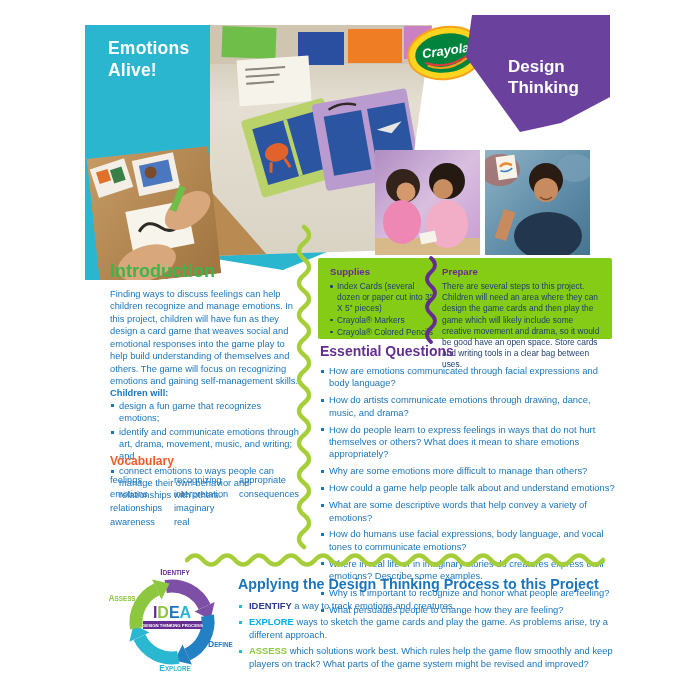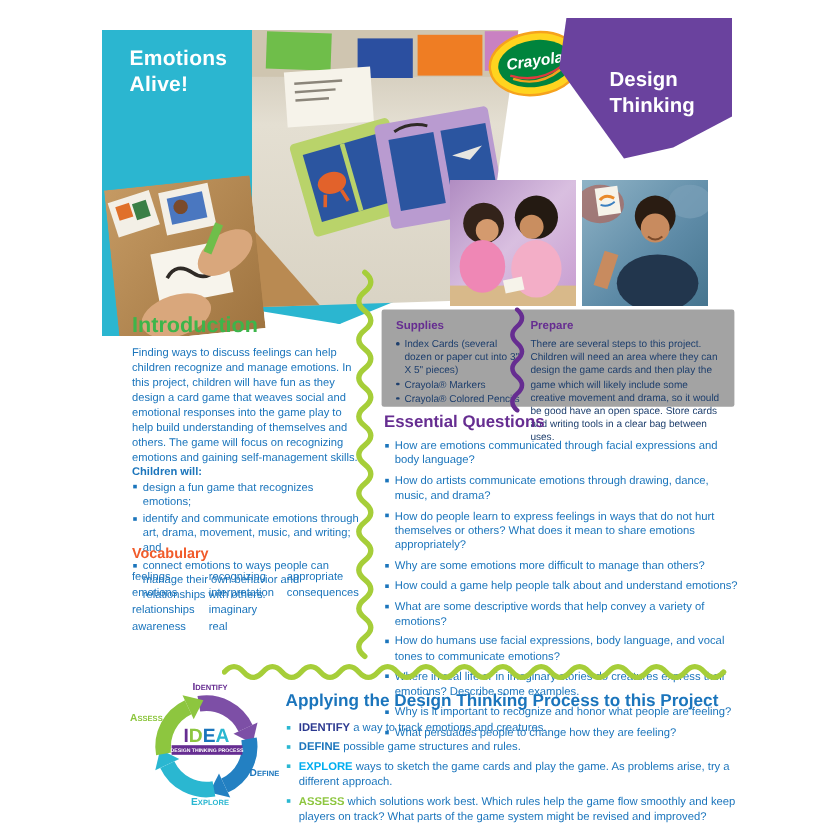--- a/index.html
+++ b/index.html
@@ -31,21 +31,21 @@
     content:"";position:absolute;left:1px;top:4.5px;width:3px;height:3px;background:#1b75bc;
   }
   #vocab{left:110px;top:454px;width:210px;}
   .h-orange{color:#f15b2a;font-size:12px;font-weight:bold;margin:0 0 6px 0;}
   .vocab-cols{display:flex;}
   .vocab-cols ul{list-style:none;margin:0;padding:0;}
   .vocab-cols ul li{color:#1b75bc;font-size:9.3px;line-height:1.5;}
   .vc1{width:64px;} .vc2{width:65px;} .vc3{width:72px;}
 
   
-  #supply-box{left:318px;top:258px;width:294px;height:81px;background:#a3a3a3;border-radius:2px;}
+  #supply-box{left:318px;top:258px;width:294px;height:81px;background:#84cc16;border-radius:2px;}
   .box-h{color:#662d91;font-size:9.6px;font-weight:bold;margin:0 0 4px 0;}
   .box-text{color:#1e3f6d;font-size:8.4px;line-height:1.33;margin:0;}
   #supplies-col{left:12px;top:8px;width:104px;position:absolute;}
   #prepare-col{left:124px;top:8px;width:162px;position:absolute;}
   ul.boxlist{list-style:none;margin:0;padding:0;}
   ul.boxlist li{
     position:relative;color:#1e3f6d;font-size:8.4px;line-height:1.3;
     padding-left:7px;margin-bottom:1px;
   }
   ul.boxlist li::before{
@@ -339,17 +339,16 @@
   </text>
   <text x="122" y="601" text-anchor="middle" font-weight="bold" style="fill: rgb(141, 198, 63);">
     <tspan font-size="8.5">A</tspan><tspan font-size="6.3">SSESS</tspan>
   </text>
 </svg>
 
 <div id="apply" class="abs">
   <h2 class="h-apply">Applying the Design Thinking Process to this Project</h2>
   <ul class="steps">
     <li><span class="kw" style="color: rgb(43, 57, 144);">IDENTIFY</span><span> a way to track emotions and creatures.</span></li>
-    <li><span class="kw" style="color: rgb(27, 117, 188);">DEFINE</span><span> possible game structures and rules.</span></li>
     <li><span class="kw" style="color: rgb(0, 174, 239);">EXPLORE</span><span> ways to sketch the game cards and play the game. As problems arise, try a different approach.</span></li>
     <li><span class="kw" style="color: rgb(141, 198, 63);">ASSESS</span><span> which solutions work best. Which rules help the game flow smoothly and keep players on track? What parts of the game system might be revised and improved?</span></li>
   </ul>
 </div>
 
 </body></html>

